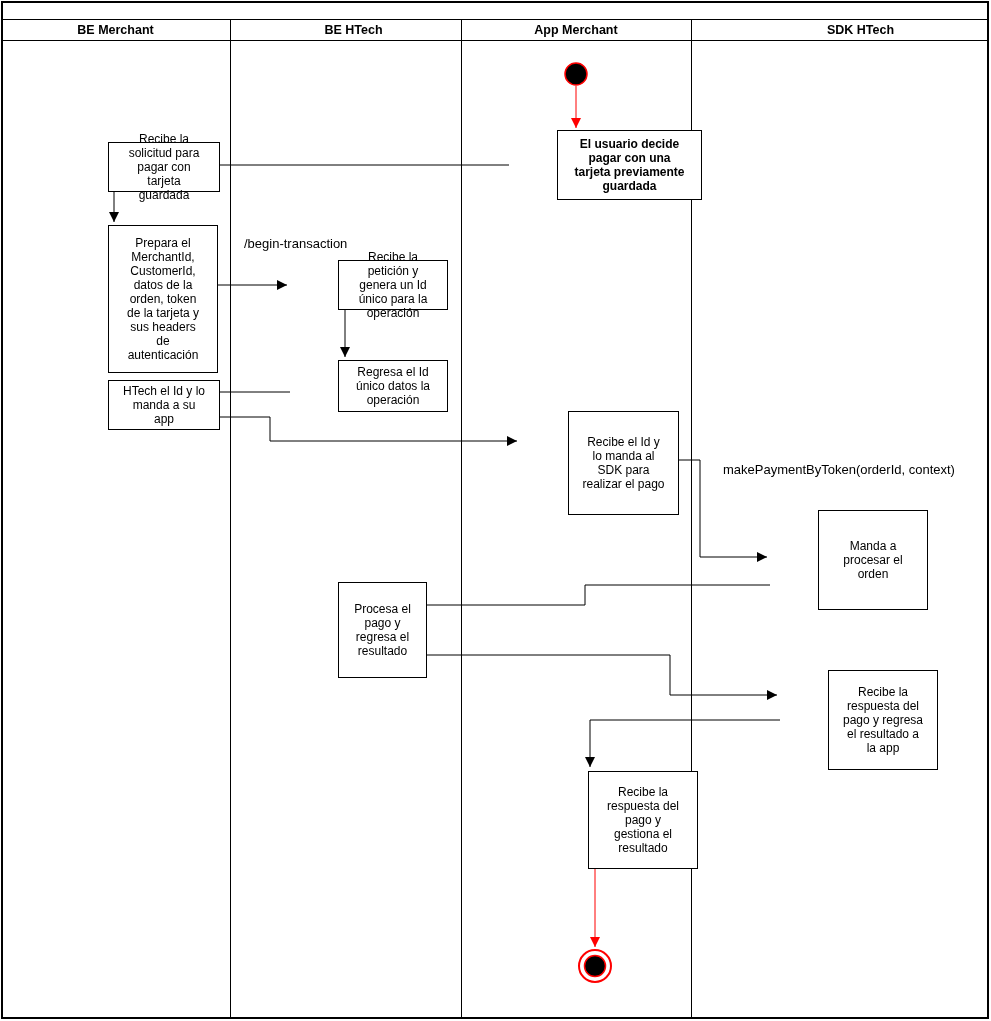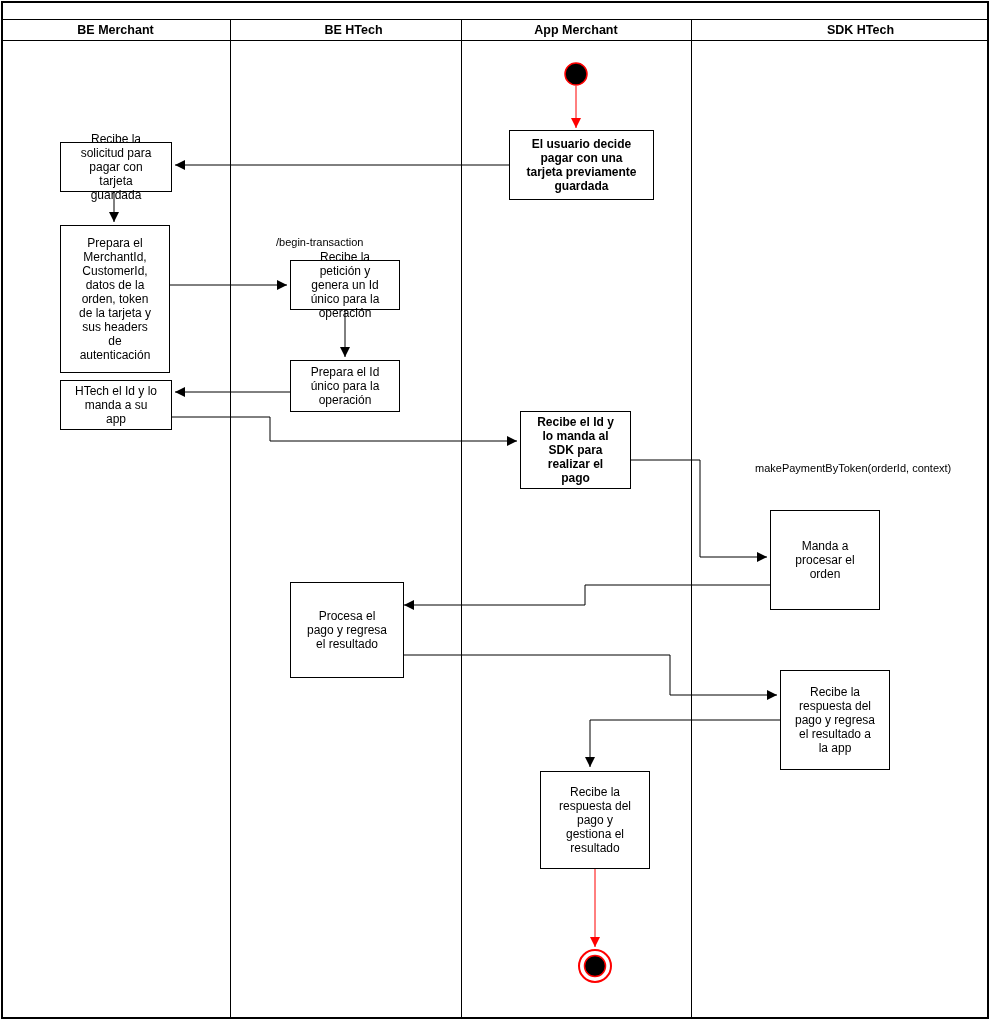--- a/index.html
+++ b/index.html
@@ -13,22 +13,22 @@
     display:flex;align-items:center;justify-content:center;
     font-size:12.5px;font-weight:bold;}
   .hline{position:absolute;height:1px;background:#000;}
   .vline{position:absolute;width:1px;background:#000;}
   .lane-header{position:absolute;top:20px;height:20px;
     display:flex;align-items:center;justify-content:center;
     font-size:12.5px;font-weight:bold;}
   #edge-layer{position:absolute;left:0;top:0;pointer-events:none;}
   .node{position:absolute;box-sizing:border-box;border:1px solid #000;background:#fff;
     display:flex;align-items:center;justify-content:center;text-align:center;
-    font-size:12px;line-height:1.17;padding:0 13px;}
-  .edge-label{position:absolute;font-size:11px;white-space:nowrap;margin-left:32px;}
+    font-size:12px;line-height:1.17;padding:0 13px;margin-left:48px;}
+  .edge-label{position:absolute;font-size:13px;white-space:nowrap;}
 </style>
 </head>
 <body>
 
 <div id="diagram">
   <div class="frame"></div>
   <div class="hline" style="left:3px;top:19px;width:984px;"></div>
   <div class="hline" style="left:3px;top:40px;width:984px;"></div>
   <div id="lane-layer">
       <div class="lane-header" style="left: 1px; width: 229px;">BE Merchant</div>
@@ -64,25 +64,25 @@
       <circle cx="576" cy="74" r="11" fill="#000000" stroke="#ff0000" stroke-width="1.5"></circle>
       <circle cx="595" cy="966" r="16" fill="none" stroke="#ff0000" stroke-width="2"></circle>
       <circle cx="595" cy="966" r="10.5" fill="#000000" stroke="#ff0000" stroke-width="1.5"></circle>
     </svg>
 
   <div id="node-layer">
       <div class="node" style="left: 509px; top: 130px; width: 145px; height: 70px; font-weight: bold;">El usuario decide pagar con una tarjeta previamente guardada</div>
       <div class="node" style="left: 60px; top: 142px; width: 112px; height: 50px;">Recibe la solicitud para pagar con tarjeta guardada</div>
       <div class="node" style="left: 60px; top: 225px; width: 110px; height: 148px;">Prepara el MerchantId, CustomerId, datos de la orden, token de la tarjeta y sus headers de autenticación</div>
       <div class="node" style="left: 290px; top: 260px; width: 110px; height: 50px;">Recibe la petición y genera un Id único para la operación</div>
-      <div class="node" style="left: 290px; top: 360px; width: 110px; height: 52px;">Prepara el Id único para la operación</div>
+      <div class="node" style="left: 290px; top: 360px; width: 110px; height: 52px;">Regresa el Id único datos la operación</div>
       <div class="node" style="left: 60px; top: 380px; width: 112px; height: 50px;">HTech el Id y lo manda a su app</div>
-      <div class="node" style="left: 520px; top: 411px; width: 111px; height: 78px; font-weight: bold;">Recibe el Id y lo manda al SDK para realizar el pago</div>
+      <div class="node" style="left: 520px; top: 411px; width: 111px; height: 104px;">Recibe el Id y lo manda al SDK para realizar el pago</div>
       <div class="node" style="left: 770px; top: 510px; width: 110px; height: 100px;">Manda a procesar el orden</div>
-      <div class="node" style="left: 290px; top: 582px; width: 114px; height: 96px;">Procesa el pago y regresa el resultado</div>
+      <div class="node" style="left: 290px; top: 582px; width: 89px; height: 96px;">Procesa el pago y regresa el resultado</div>
       <div class="node" style="left: 780px; top: 670px; width: 110px; height: 100px;">Recibe la respuesta del pago y regresa el resultado a la app</div>
       <div class="node" style="left: 540px; top: 771px; width: 110px; height: 98px;">Recibe la respuesta del pago y gestiona el resultado</div>
     </div>
   <div id="label-layer">
       <div class="edge-label" style="left: 244px; top: 236px;">/begin-transaction</div>
       <div class="edge-label" style="left: 723px; top: 462px;">makePaymentByToken(orderId, context)</div>
     </div>
 </div>
 
 </body></html>

